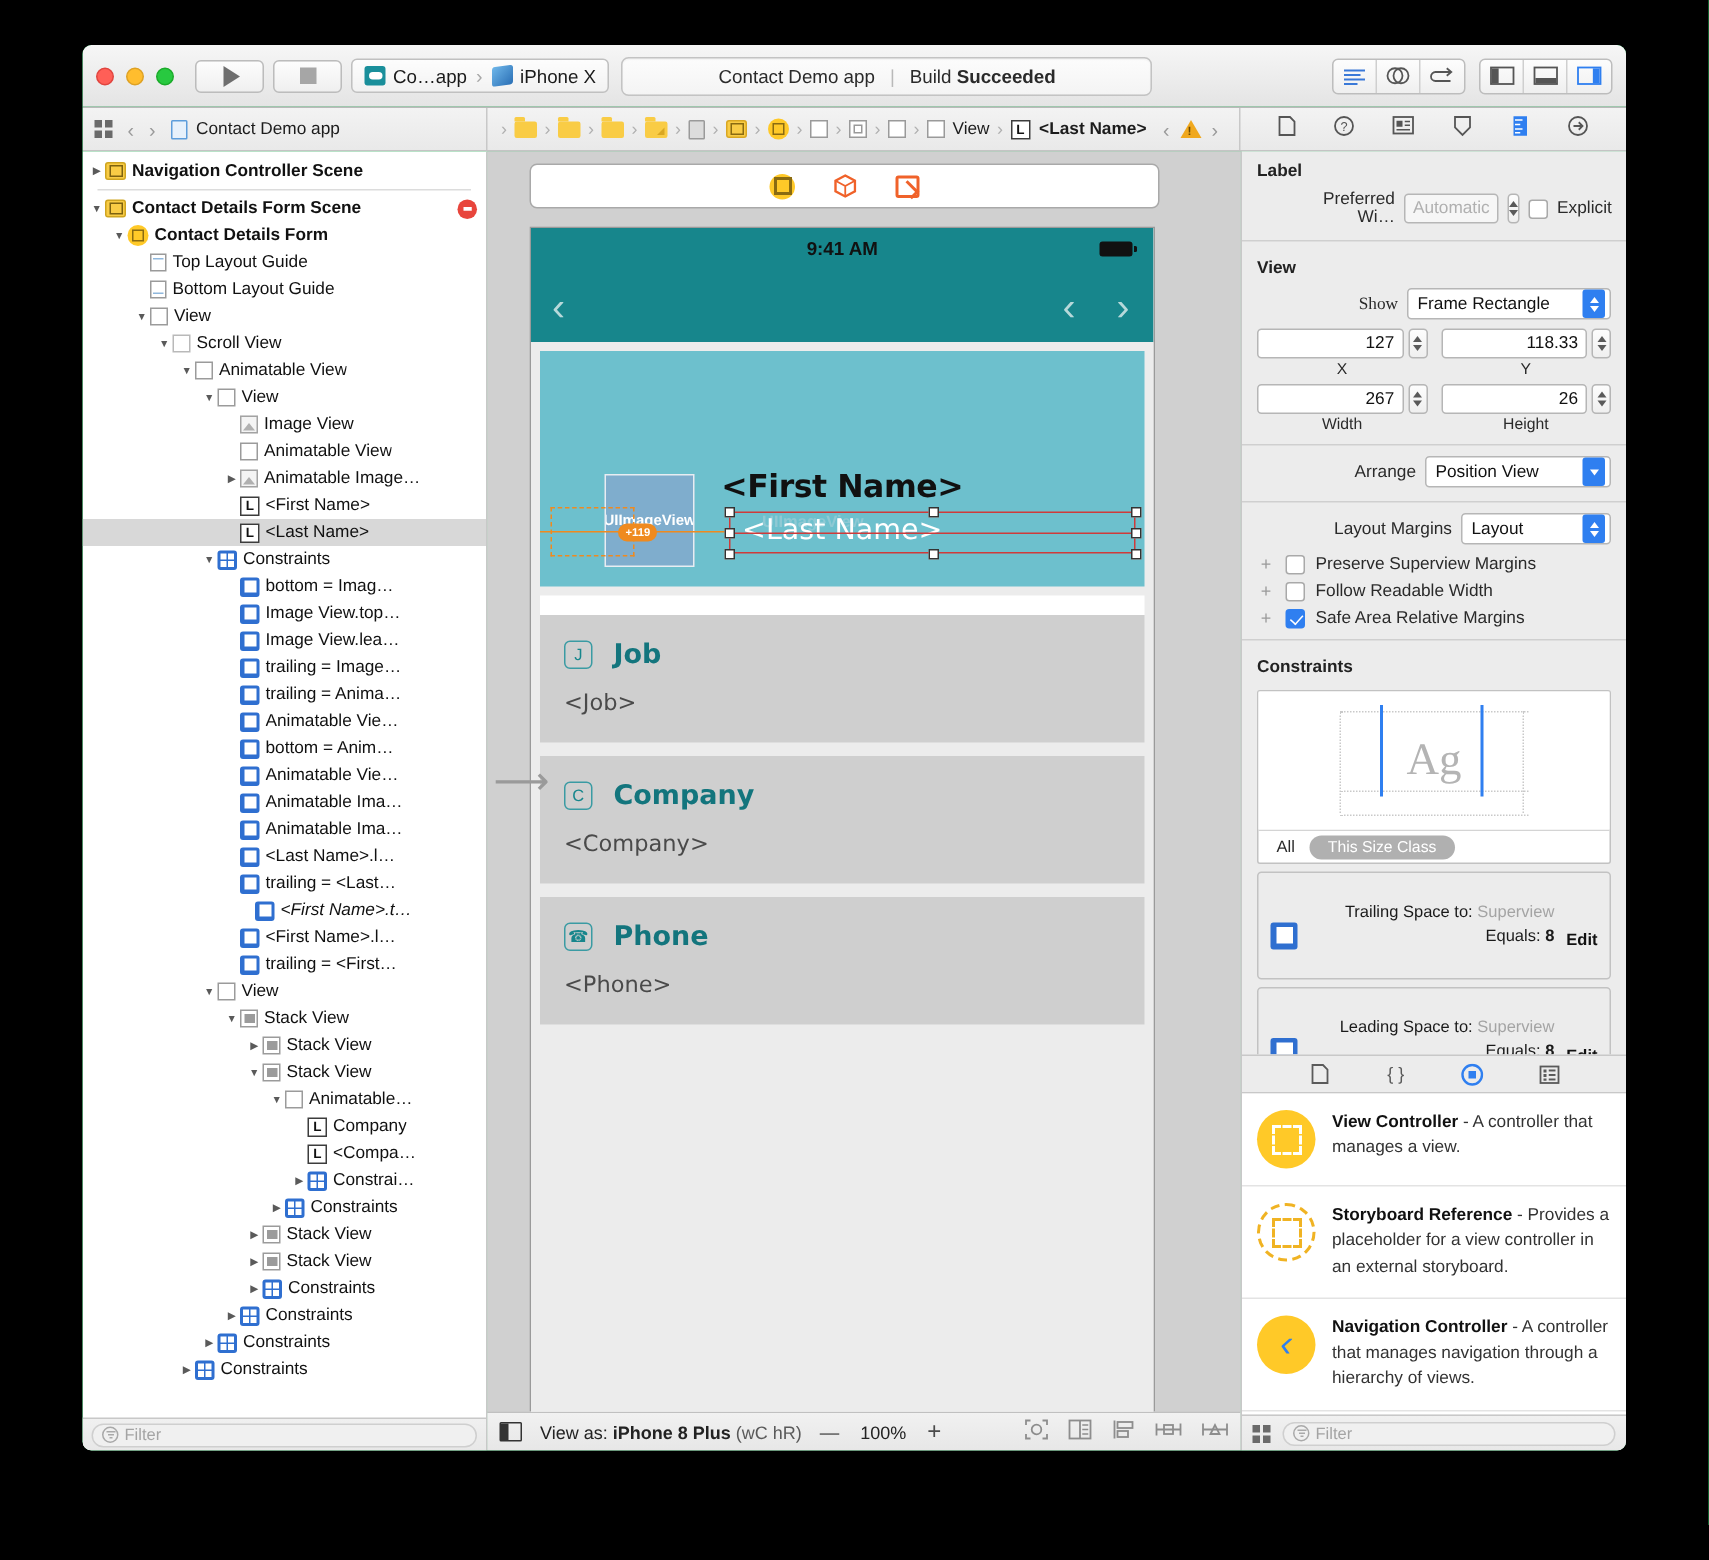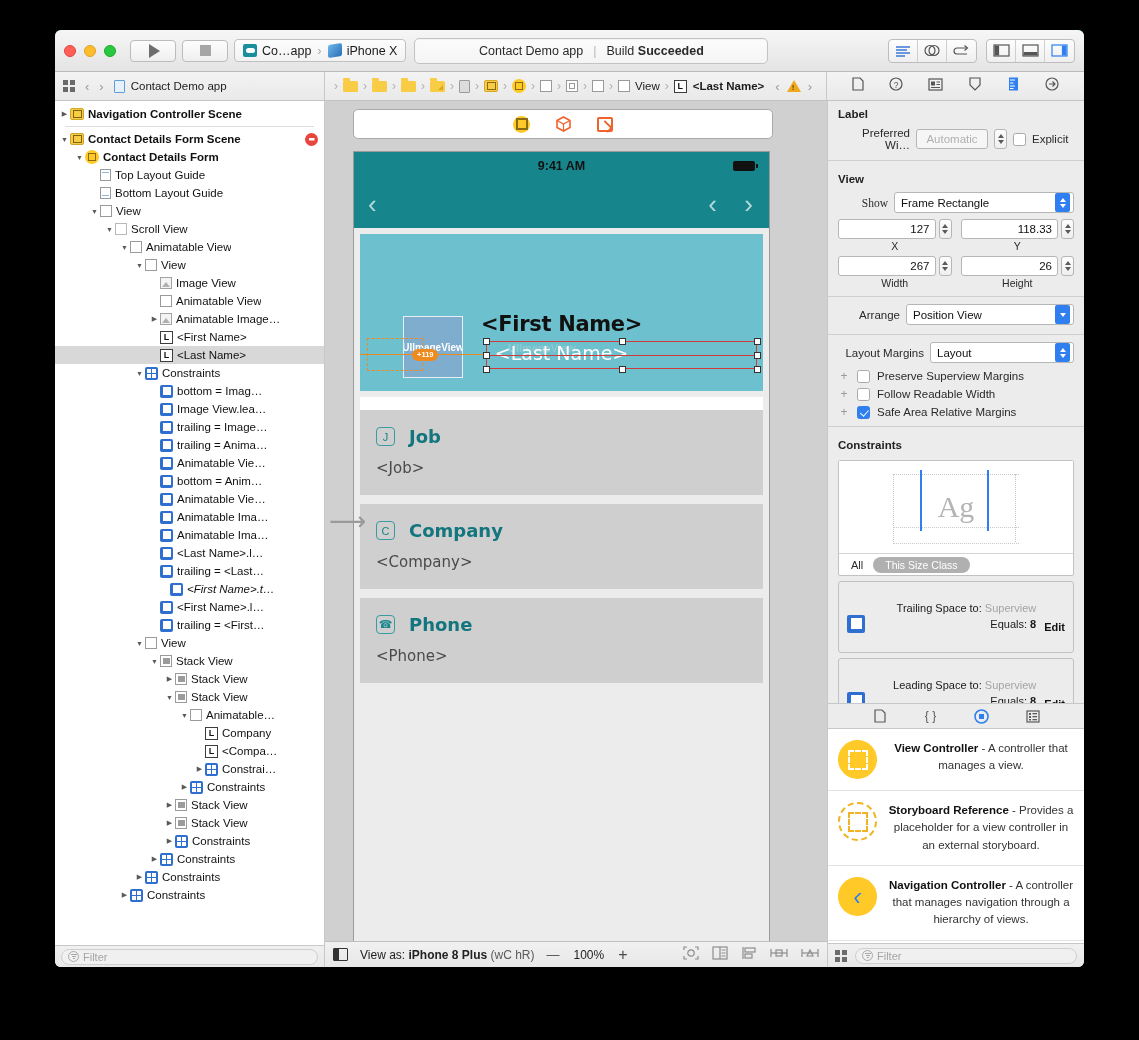--- a/index.html
+++ b/index.html
@@ -197,21 +197,21 @@
   .pane-ico{width:15px;height:13px;border:1.5px solid #333;border-radius:1px;display:flex;}
   .pane-ico i{width:5px;background:#333;display:block;}
   .zoomctl{display:flex;align-items:center;gap:14px;color:#4a4a4a;font-size:13px;}
   .cb-right{margin-left:auto;display:flex;gap:13px;align-items:center;color:#8d8d8d;}
 
   
   .inspector{width:257px;flex:0 0 257px;background:#ececec;border-left:1px solid #c8c8c8;display:flex;flex-direction:column;min-height:0;}
   .insp-scroll{flex:1;overflow:hidden;background:#ececec;}
   .sect-title{font-size:11.5px;font-weight:bold;color:#222;padding:7px 0 5px 10px;}
   .insp-sep{height:1px;background:#cfcfcf;margin:5px 0;}
-  .row{display:flex;align-items:center;gap:6px;padding:2px 10px 4px 10px;}
+  .row{display:flex;align-items:center;gap:6px;padding:2px 10px 4px 10px;margin-left:44px;}
   .row .rl{font-size:11.5px;color:#2a2a2a;text-align:right;}
   .lbl-pw{width:72px;}
   .lbl-show{width:50px;font-family:Liberation Serif, serif;}
   .lbl-arr{width:62px;}
   .lbl-lm{width:86px;}
   .field{
     height:20px;background:#fff;border:1px solid #b6b6b6;border-radius:3px;
     display:flex;align-items:center;justify-content:flex-end;padding:0 5px;font-size:11.5px;color:#111;
   }
   .field.ph{color:#b0b0b0;justify-content:center;background:#f6f6f6;}
@@ -255,21 +255,21 @@
   .libtab.active{color:#2f7ff0;}
   .liblist{flex:0 0 214px;background:#fff;overflow:hidden;}
   .libitem{display:flex;gap:11px;padding:11px 10px;border-bottom:1px solid #e3e3e3;align-items:flex-start;}
   .lib-ico{width:39px;height:39px;border-radius:50%;flex:0 0 39px;display:flex;align-items:center;justify-content:center;}
   .lib-ico.vc{background:#ffc928;}
   .lib-ico.vc i{width:20px;height:20px;border:2px dashed #fff;display:block;}
   .lib-ico.sr{border:2px dashed #f0b323;}
   .lib-ico.sr i{width:20px;height:20px;border:2px dashed #f0b323;display:block;}
   .lib-ico.nc{background:#ffc928;}
   .lib-ico.nc i{color:#2f7ff0;font-size:25px;line-height:1;font-weight:300;}
-  .lib-txt{font-size:11.5px;color:#333;line-height:1.5;text-align:center;}
+  .lib-txt{font-size:11.5px;color:#333;line-height:1.5;}
   .lib-txt b{color:#111;}
   .libbar{height:24px;flex:0 0 24px;background:linear-gradient(#f0f0f0,#e8e8e8);border-top:1px solid #c8c8c8;display:flex;align-items:center;gap:8px;padding:0 7px;}
 </style>
 </head>
 <body>
 
 <div class="window">
 
   <div class="titlebar">
     <div class="traffic">
@@ -549,20 +549,27 @@
             <span class="oic">
               <span class="cico2"></span>
             </span>
             <span class="lbl">bottom = Imag…</span>
           </div>
           <div class="orow" style="padding-left: 94px;">
             <span class="tw"></span>
             <span class="oic">
               <span class="cico2"></span>
             </span>
+            <span class="lbl">Image View.top…</span>
+          </div>
+          <div class="orow" style="padding-left: 94px;">
+            <span class="tw"></span>
+            <span class="oic">
+              <span class="cico2"></span>
+            </span>
             <span class="lbl">Image View.lea…</span>
           </div>
           <div class="orow" style="padding-left: 94px;">
             <span class="tw"></span>
             <span class="oic">
               <span class="cico2"></span>
             </span>
             <span class="lbl">trailing = Image…</span>
           </div>
           <div class="orow" style="padding-left: 94px;">

